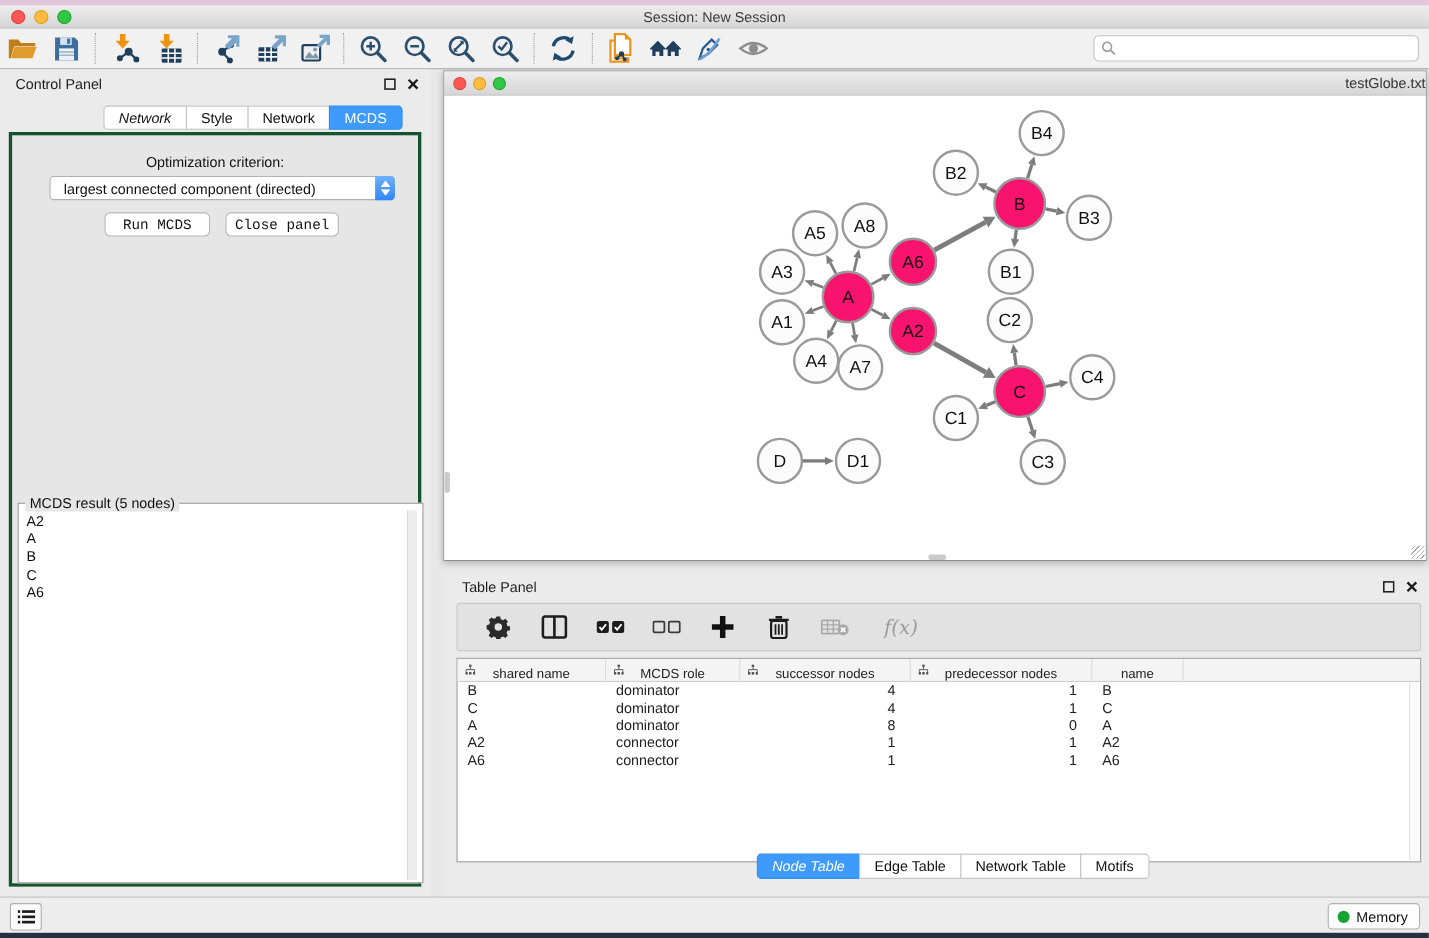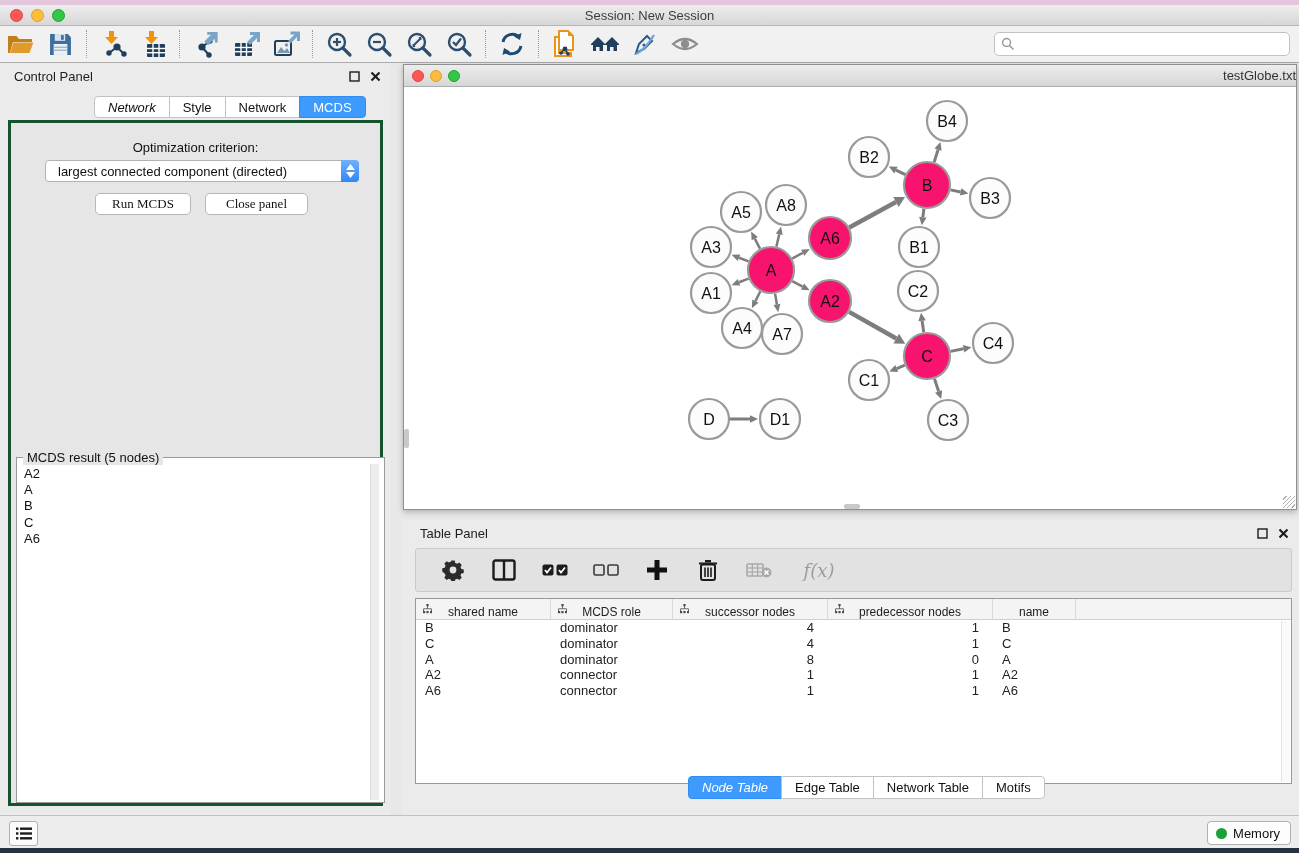--- a/index.html
+++ b/index.html
@@ -45,21 +45,21 @@
     background:#e6e6e6; border:3px solid #14532d; }
   #opt-label { margin-top:17px; text-align:center; font-size:13px; color:#111; }
   #criterion-select { position:absolute; left:34px; top:37px; width:314px; height:22px; background:#fff;
     border:1px solid #b2b2b2; border-radius:4px; display:flex; align-items:center; }
   #criterion-select .val { flex:1; font-size:13px; padding-left:12px; color:#111; white-space:nowrap; }
   #criterion-select .stepper { width:18px; height:22px; margin-right:-1px; border-radius:0 4px 4px 0;
     background:linear-gradient(#6fb1fb,#3186f7); display:flex; flex-direction:column;
     align-items:center; justify-content:center; gap:2px; }
   .mac-btn { position:absolute; height:22px; background:#fff; border:1px solid #b7b7b7; border-radius:5px;
     font-size:13px; color:#111; display:flex; align-items:center; justify-content:center;
-    font-family:Liberation Serif, serif; }
+    font-family:Liberation Mono, monospace; }
   #run-btn { left:84px; top:70px; width:96px; }
   #closepanel-btn { left:194px; top:70px; width:103px; }
   #result-box { position:absolute; left:5px; top:334px; width:369px; height:346px;
     border:1px solid #9a9a9a; background:#fff; }
   #result-box .legend { position:absolute; left:6px; top:-8px; background:#e6e6e6; padding:0 4px;
     font-size:13px; color:#111; }
   #result-list { position:absolute; left:1px; top:6px; bottom:1px; right:14px; overflow:hidden;
     font-size:13px; padding:2px 6px; }
   #result-list .item { line-height:16.2px; color:#111; }
   #result-scroll { position:absolute; right:5px; top:6px; bottom:2px; width:9px; background:#ededed;

